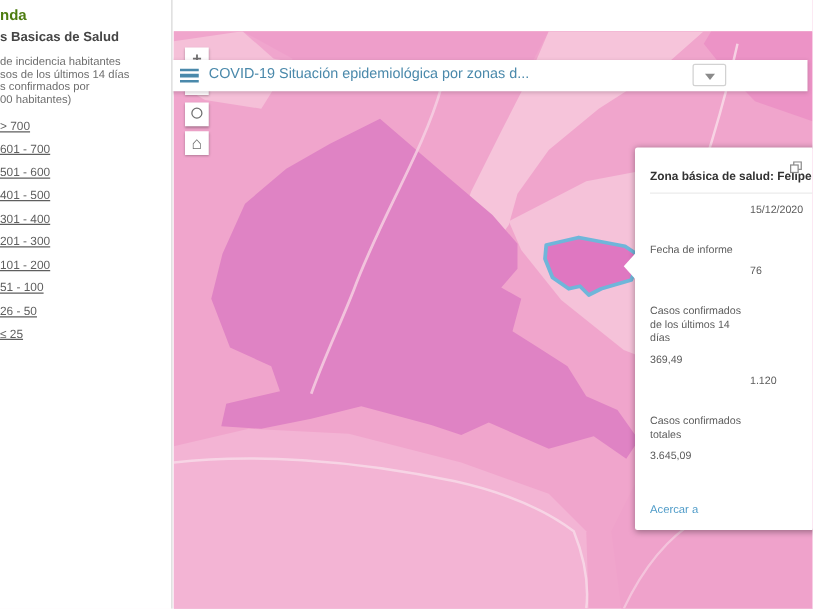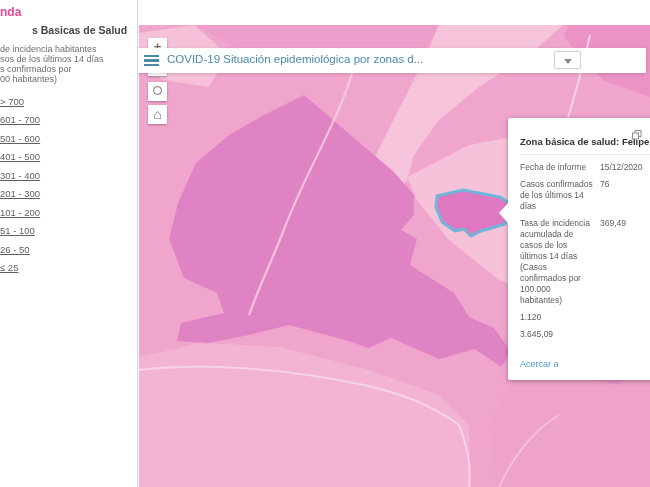--- a/index.html
+++ b/index.html
@@ -2,22 +2,22 @@
 <html><head>
 <meta charset="utf-8">
 <style>
   * { margin:0; padding:0; box-sizing:border-box; }
   html,body { width:650px; height:487px; overflow:hidden; background:#fff;
     font-family:"Liberation Sans", sans-serif; position:relative; }
 
   
   .sidebar { position:absolute; left:0; top:0; width:138px; height:487px;
     background:#fff; border-right:1px solid #d8d8d8; z-index:5; }
-  .legend-heading { position:absolute; left:0; top:5px; font-size:12px; font-weight:bold; color:#ec4899; }
-  .layer-title { position:absolute; left:0; top:24px; font-size:10.5px; font-weight:bold; color:#454545;padding-left:32px; }
+  .legend-heading { position:absolute; left:0; top:5px; font-size:12px; font-weight:bold; color:#4d7c0f; }
+  .layer-title { position:absolute; left:0; top:24px; font-size:10.5px; font-weight:bold; color:#454545; }
   .layer-desc { position:absolute; left:0; top:44px; font-size:9px; color:#6e6e6e; line-height:10px; }
   .legend-classes { position:absolute; left:0; top:92px; }
   .legend-row { height:18.5px; font-size:9.5px; color:#5f5f5f; display:flex; align-items:center;text-decoration:underline; }
 
   
   .header { position:absolute; left:135px; top:0; width:511px; height:25px; background:#fff;
     box-shadow:0 1px 3px rgba(90,60,80,.25); z-index:4;margin-top:48px; }
   .hamburger { position:absolute; left:9px; top:7px; width:15px; height:11px; cursor:pointer; }
   .hamburger span { display:block; height:2.2px; background:#4a89ab; margin-bottom:2.2px; }
   .app-title { position:absolute; left:32px; top:5px; font-size:11.5px; color:#4a89ab; white-space:nowrap; }
@@ -44,23 +44,23 @@
   
   .popup { position:absolute; left:508px; top:118px; width:164px; background:#fff;
     border-radius:2px; box-shadow:0 1px 5px rgba(0,0,0,.35); z-index:6; padding:10px 10px 9px 12px; }
   .popup-arrow { position:absolute; left:-9px; top:85px; width:0; height:0;
     border-top:10px solid transparent; border-bottom:10px solid transparent; border-right:9px solid #fff; }
   .popup-dock { position:absolute; left:124px; top:8px; width:10px; height:10px; cursor:pointer; }
   .popup-title { font-size:9.5px; font-weight:bold; color:#323232; margin-top:8px;
     padding-bottom:7px; border-bottom:1px solid #ececec; }
   .popup-rows { margin-top:7px; }
   .popup-row { display:flex; margin-bottom:6px; }
-  .popup-row .lbl { flex:1; font-size:8.5px; color:#5c5c5c; line-height:11px; padding-right:5px; }
+  .popup-row .lbl { flex:1; font-size:8.5px; color:#5c5c5c; line-height:11px; padding-right:5px;margin-top:32px; }
   .popup-row .val { width:62px; flex-shrink:0; font-size:8.5px; color:#5c5c5c; line-height:11px; white-space:nowrap; }
-  .popup-link { display:inline-block; margin-top:13px; font-size:9px; color:#4e9bc8; cursor:pointer; }
+  .popup-link { display:inline-block; margin-top:26px; font-size:9px; color:#4e9bc8; cursor:pointer; }
 </style>
 </head>
 <body>
 
 <div class="sidebar">
   <div class="legend-heading">nda</div>
   <div class="layer-title">s Basicas de Salud</div>
   <div class="layer-desc">
     <div>de incidencia habitantes</div>
     <div>sos de los últimos 14 días</div>
@@ -147,24 +147,24 @@
   <div class="popup-rows">
     <div class="popup-row">
       <span class="lbl">Fecha de informe</span>
       <span class="val">15/12/2020</span>
     </div>
     <div class="popup-row">
       <span class="lbl">Casos confirmados de los últimos 14 días</span>
       <span class="val">76</span>
     </div>
     <div class="popup-row">
-      <span class="lbl">Tasa de incidencia acumulada de casos de los últimos 14 días (Casos confirmados por 100.000 habitantes)</span>
       <span class="val">369,49</span>
     </div>
     <div class="popup-row">
+      <span class="lbl">Casos confirmados totales</span>
       <span class="val">1.120</span>
     </div>
     <div class="popup-row">
       <span class="val">3.645,09</span>
     </div>
   </div>
   <span class="popup-link">Acercar a</span>
 </div>
 
 </body></html>

